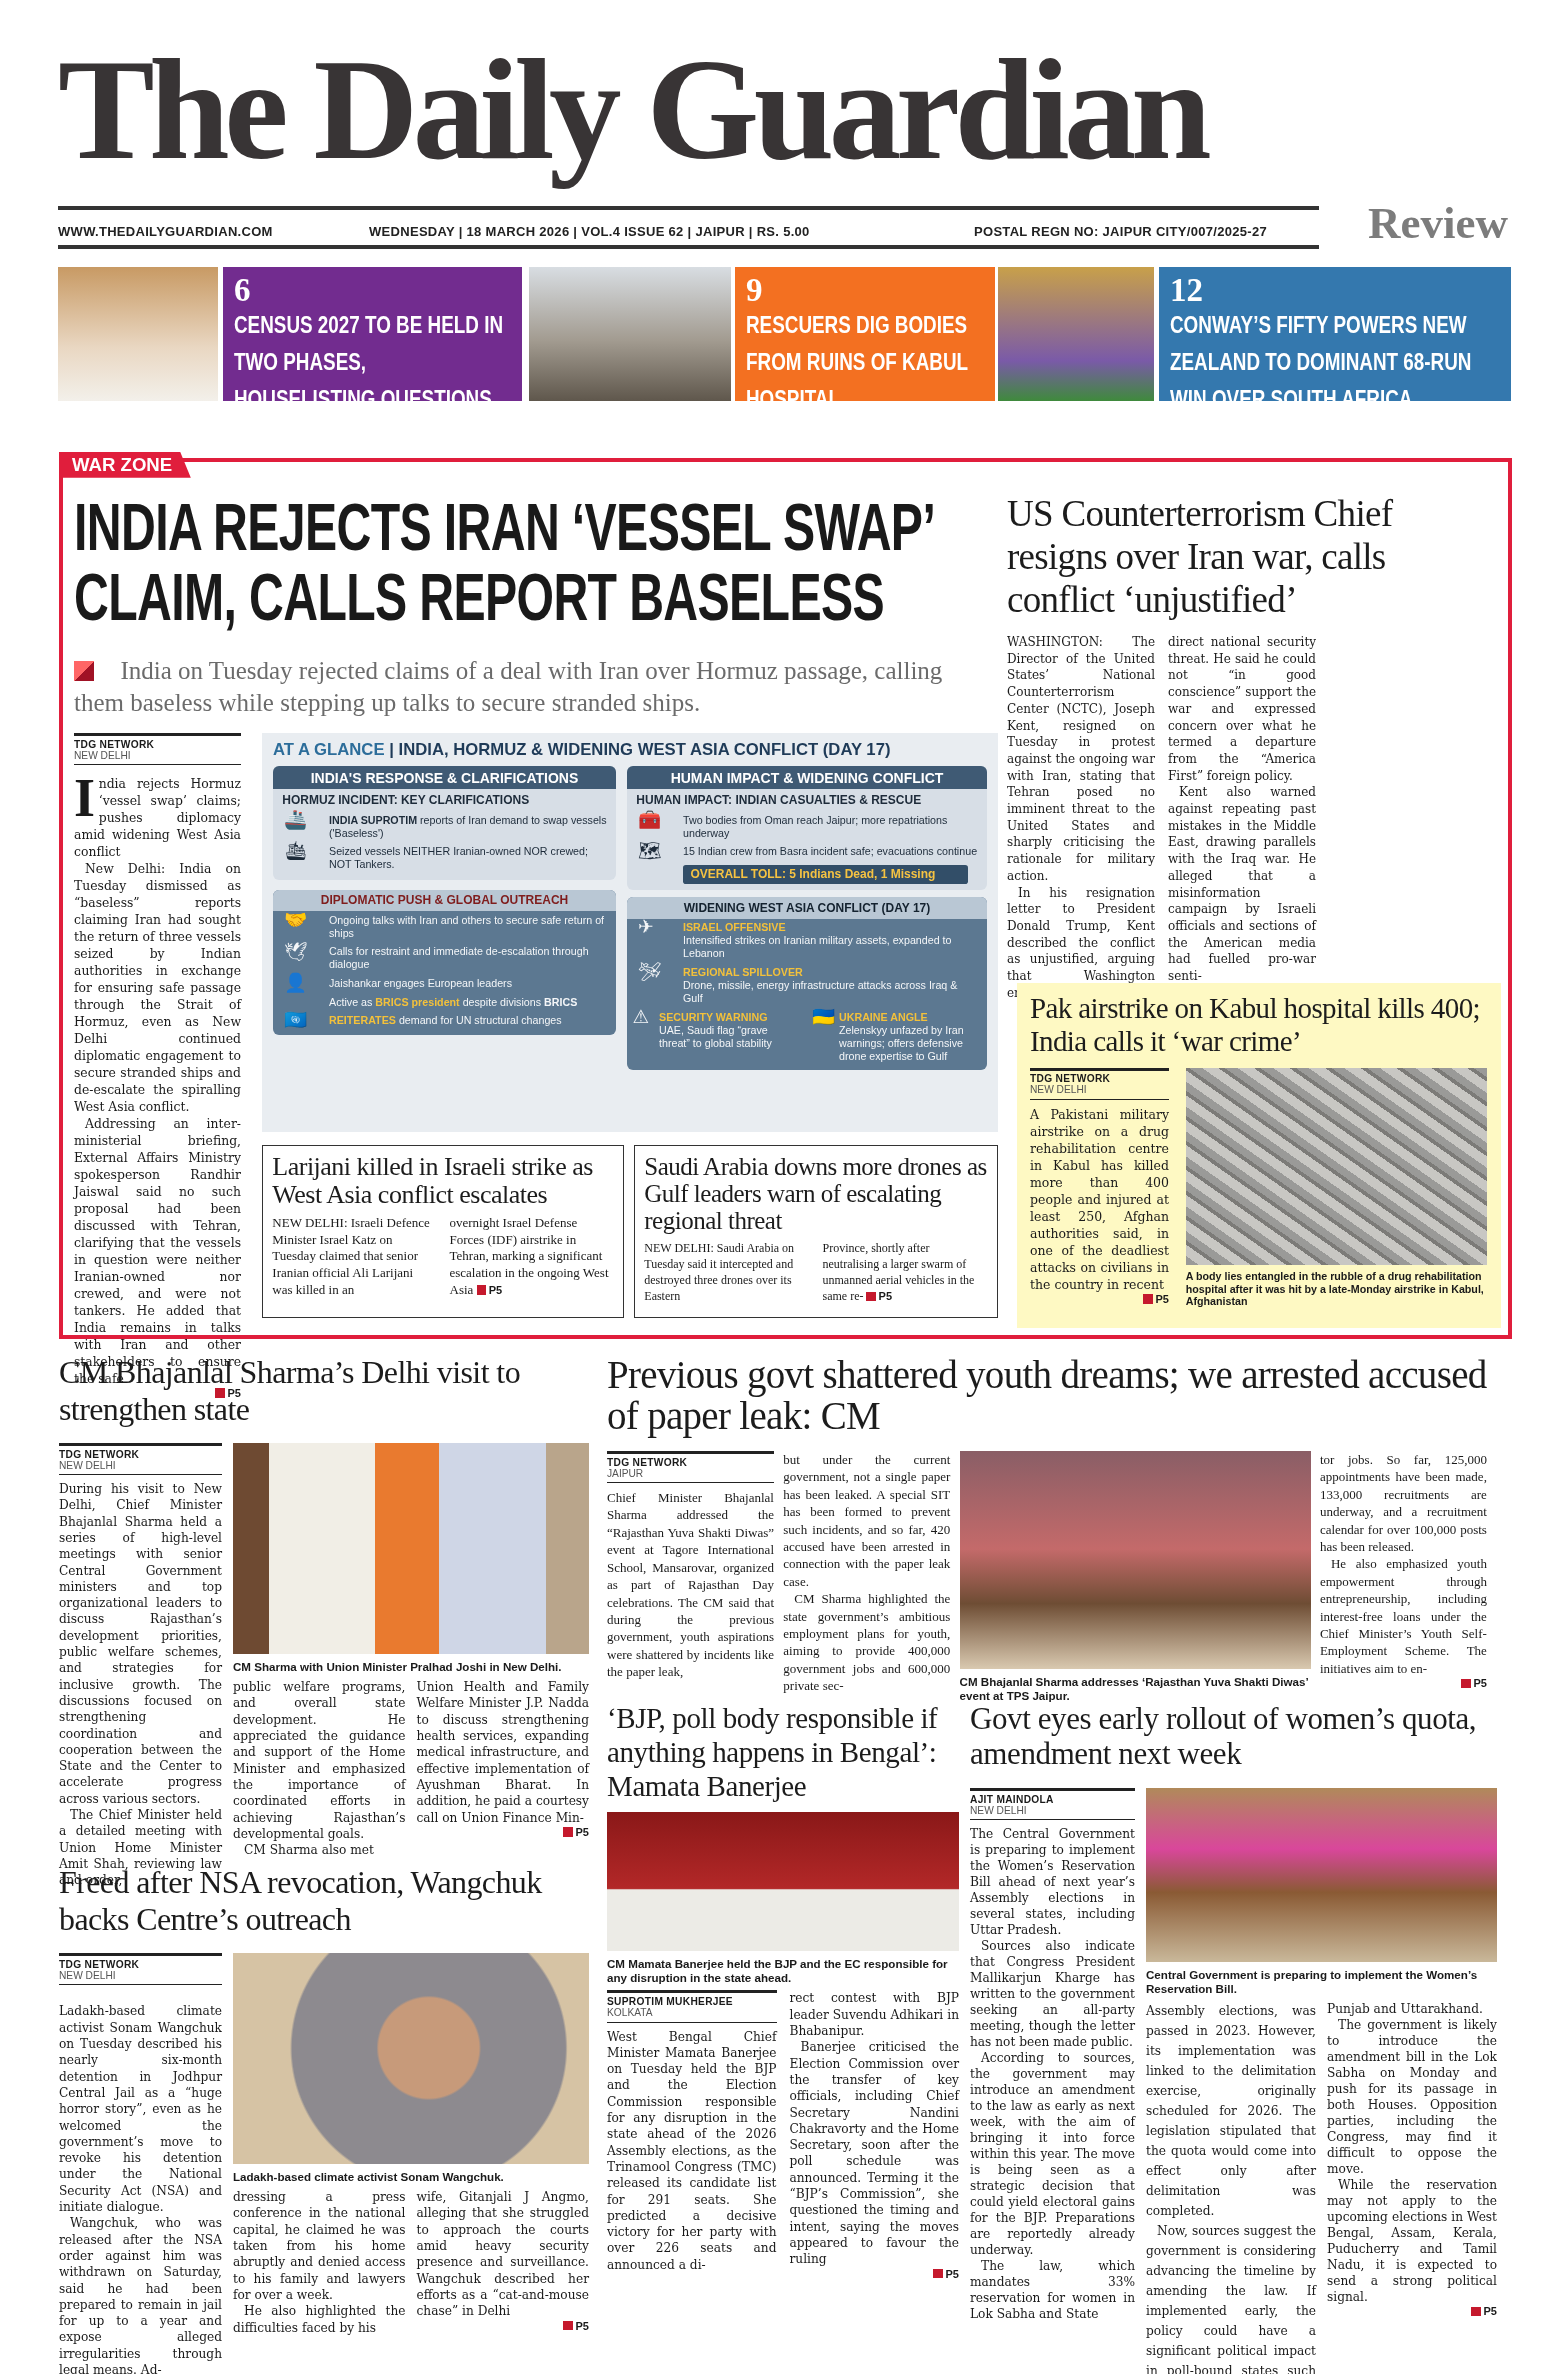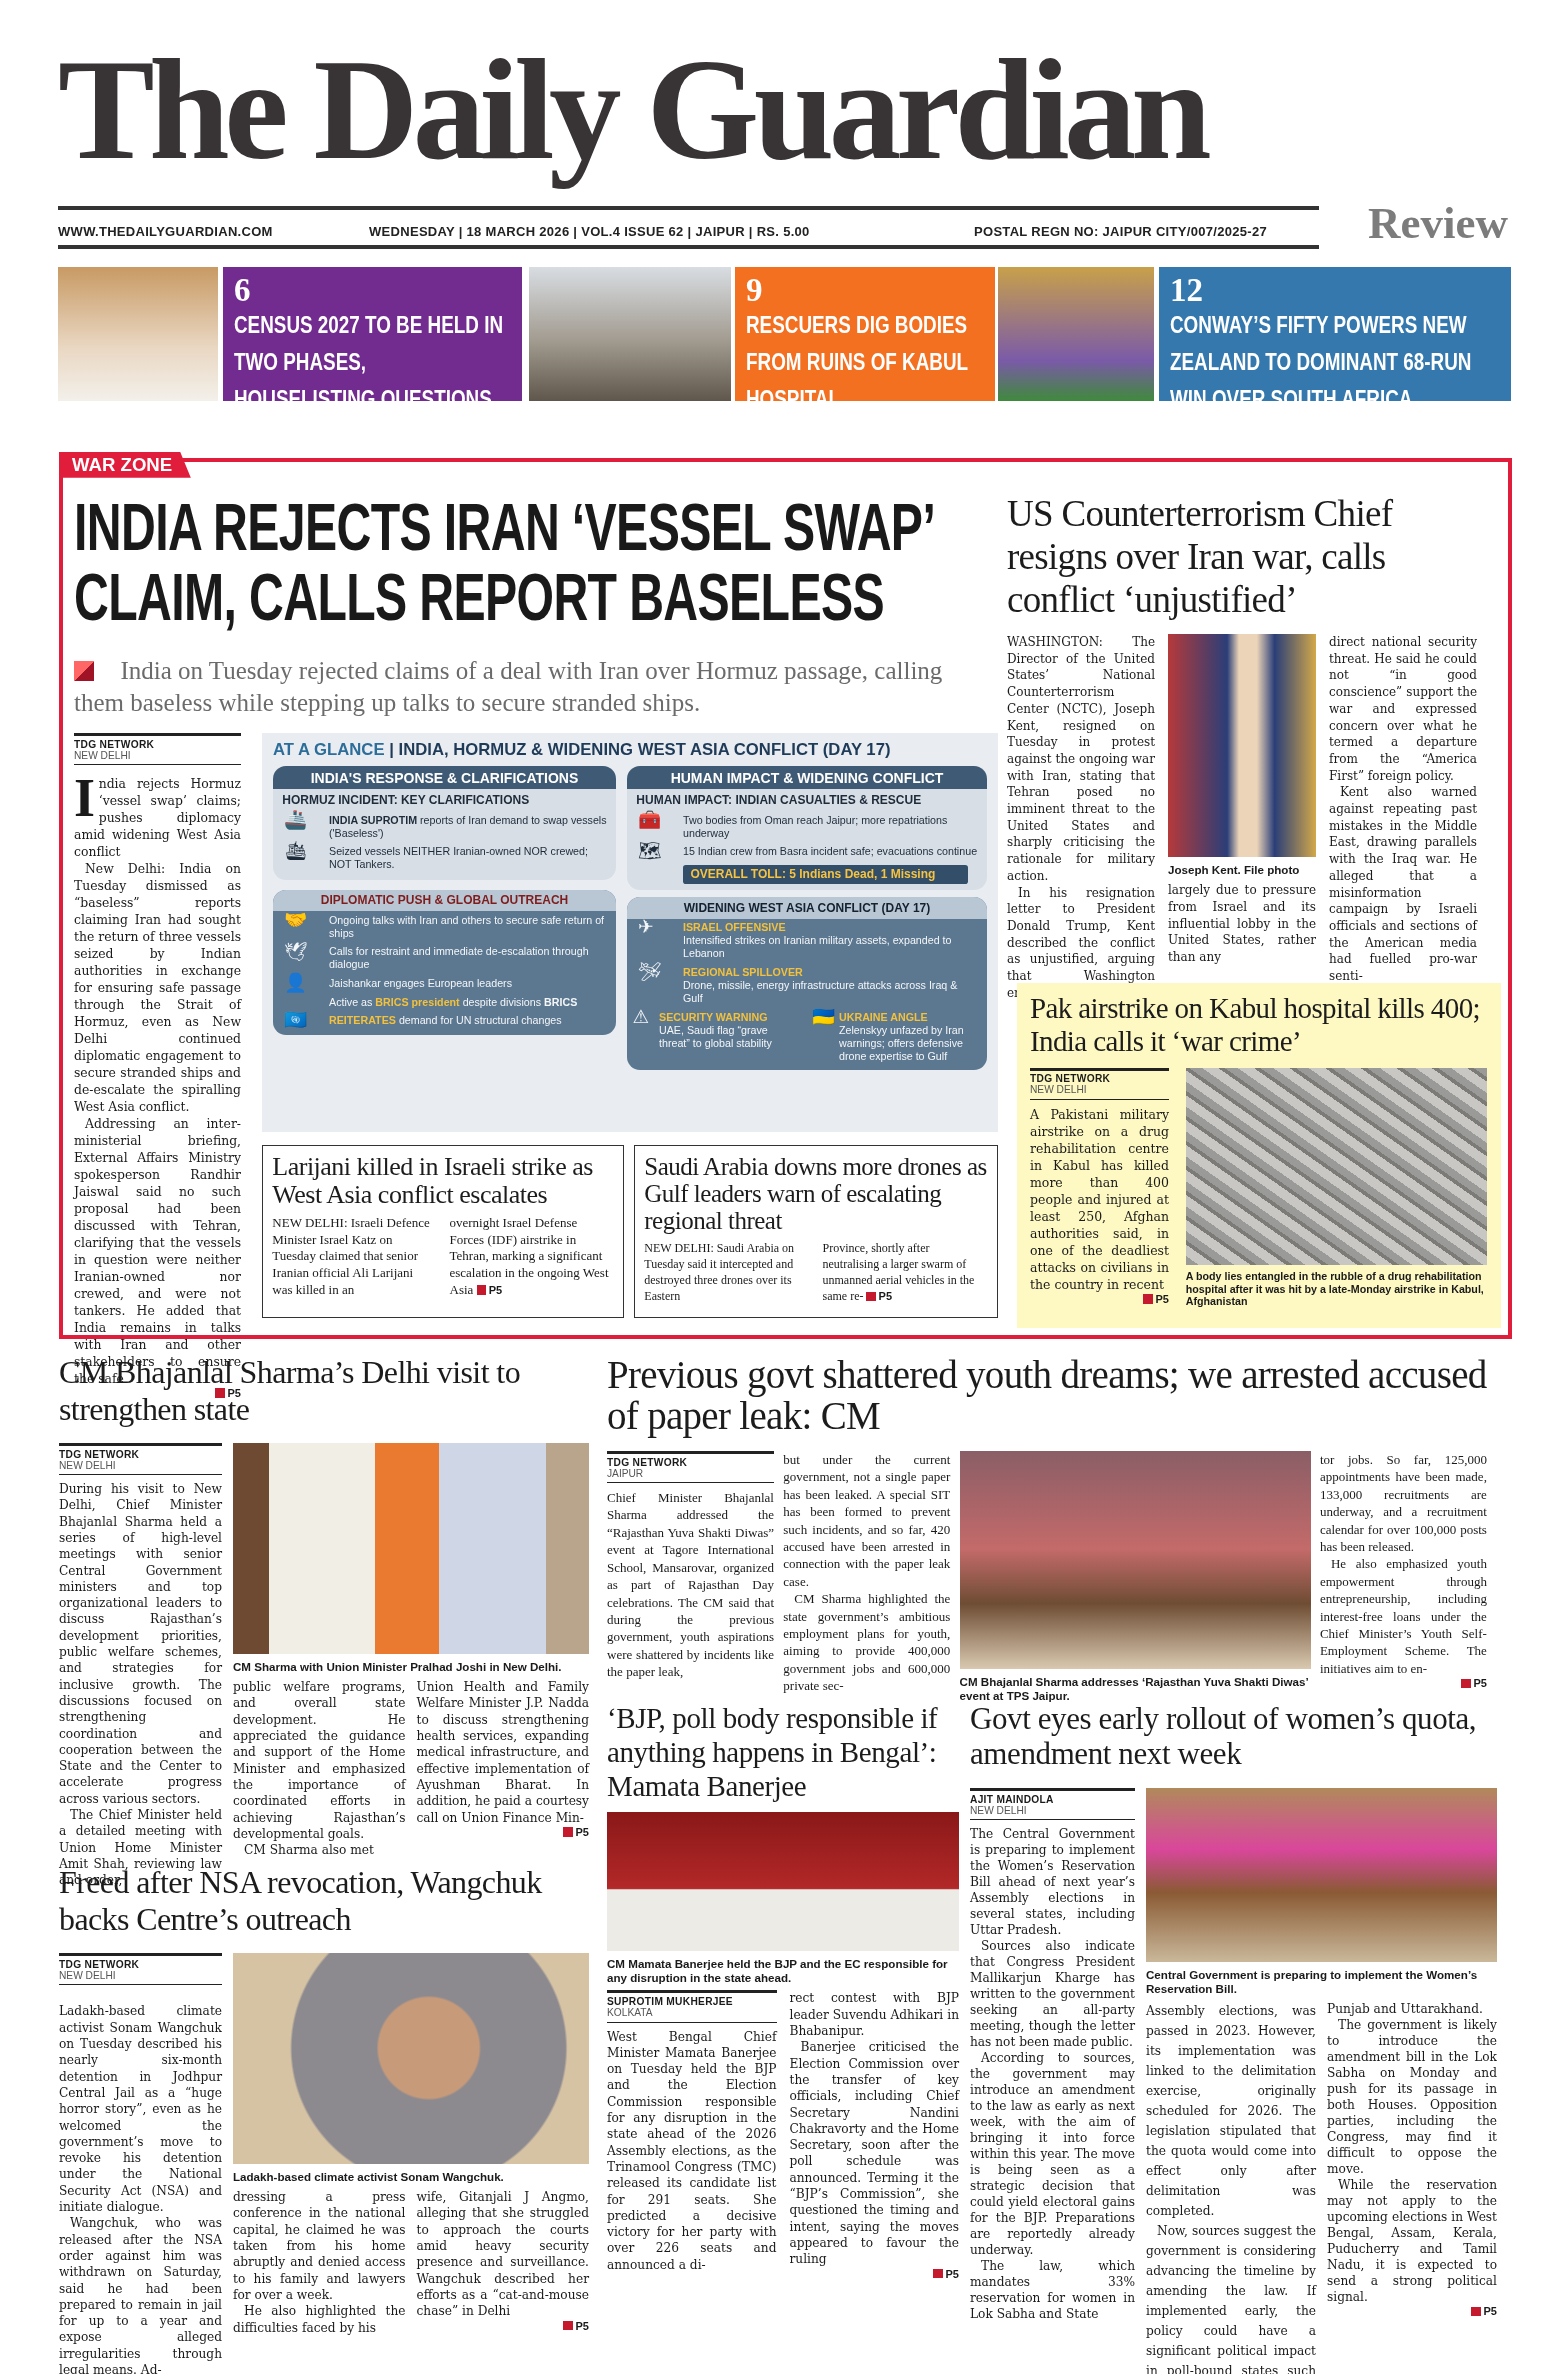--- a/index.html
+++ b/index.html
@@ -23,21 +23,21 @@
 .byline .p{font-size:10.2px;color:#555}
 .body{font-family:"DejaVu Serif",serif;font-size:12.5px;line-height:17px;text-align:justify;hyphens:auto}
 .body p{text-indent:11px}
 .p5{font-family:"Liberation Sans",sans-serif;font-weight:bold;font-size:11px;text-align:right}
 .p5 .ic{display:inline-block;width:9.3px;height:9.3px;background:#c5192d;margin-right:2.8px;vertical-align:-0.9px}
 .hl-serif{font-family:"Liberation Serif",serif;color:#1c1c1c}
 .cap{font-family:"Liberation Sans",sans-serif;font-weight:bold;font-size:11.6px;line-height:14px}
 .photo{background:#888;overflow:hidden}
 .ititle{font-family:"Liberation Sans",sans-serif;font-weight:bold;font-size:16.7px;color:#1f3b58;white-space:nowrap}
 .ititle .acc{color:#2c6d9a}
-.ipanel{background:#d7dee6;border-radius:13px;overflow:hidden}
+.ipanel{background:#d7dee6;border-radius:6px;overflow:hidden}
 .iphead{background:#3f5a74;color:#fff;font-family:"Liberation Sans",sans-serif;font-weight:bold;font-size:14px;text-align:center;padding:3.7px 0}
 .isub{font-family:"Liberation Sans",sans-serif;font-weight:bold;font-size:12px;color:#1d2b3a;padding:3.7px 9.3px}
 .iitem{font-family:"Liberation Sans",sans-serif;font-size:10.7px;line-height:13px;color:#1d2b3a;padding:2.8px 7.4px 2.8px 56px;position:relative}
 .iitem.dark{color:#f4f6f8}
 .iitem .gold{color:#f3c13b;font-weight:bold}
 .ic-sym{position:absolute;left:11px;top:1.9px;font-size:18.6px}
 .idark{background:#5c7891}
 .toll{background:#324e68;color:#f6c342;font-family:"Liberation Sans",sans-serif;font-weight:bold;font-size:12px;padding:2.8px 7.4px;margin:3.7px 18.6px 5.6px 56px;border-radius:2.8px}
 .boxstory{border:1.9px solid #333;padding:7.4px 9.3px}
 .kabulbox{left:1017px;top:983px;width:484px;height:345px;background:#fef9c3}
@@ -145,25 +145,20 @@
 </div>
 
 <div class="abs" style="left:1007px;top:492px;width:492px">
   <div class="hl-serif" style="font-size:37px;line-height:43px;letter-spacing:-0.7px">US Counterterrorism Chief resigns over Iran war, calls conflict ‘unjustified’</div>
   <div style="display:flex;gap:13px;margin-top:13px">
     <div class="body" style="width:148px;font-size:12px;line-height:16.7px">
         <p style="text-indent:0">WASHINGTON: The Director of the United States’ National Counterterrorism Center (NCTC), Joseph Kent, resigned on Tuesday in protest against the ongoing war with Iran, stating that Tehran posed no imminent threat to the United States and sharply criticising the rationale for military action.</p>
         <p>In his resignation letter to President Donald Trump, Kent described the conflict as unjustified, arguing that Washington entered the war</p>
       </div>
     <div style="width:148px">
-      <div class="photo" style="height:223px;background:linear-gradient(90deg,#b53a3a 0,#2a3e78 40%,#ecd4b8 48%,#ecd4b8 60%,#2a3e78 72%,#d3a84a 100%)"></div>
-      <div class="cap" style="margin:5.6px 0">Joseph Kent. File photo</div>
-      <div class="body" style="font-size:12px;line-height:16.7px">largely due to pressure from Israel and its influential lobby in the United States, rather than any</div>
-    </div>
-    <div style="width:148px">
       <div class="body" style="font-size:12px;line-height:16.7px">
           <p style="text-indent:0">direct national security threat. He said he could not “in good conscience” support the war and expressed concern over what he termed a departure from the “America First” foreign policy.</p>
           <p>Kent also warned against repeating past mistakes in the Middle East, drawing parallels with the Iraq war. He alleged that a misinformation campaign by Israeli officials and sections of the American media had fuelled pro-war senti-</p>
         </div>
       <div class="p5"><span class="ic"></span><span>P5</span></div>
     </div>
   </div>
 </div>
 
 <div class="abs kabulbox" style="padding:9.3px 13px">

